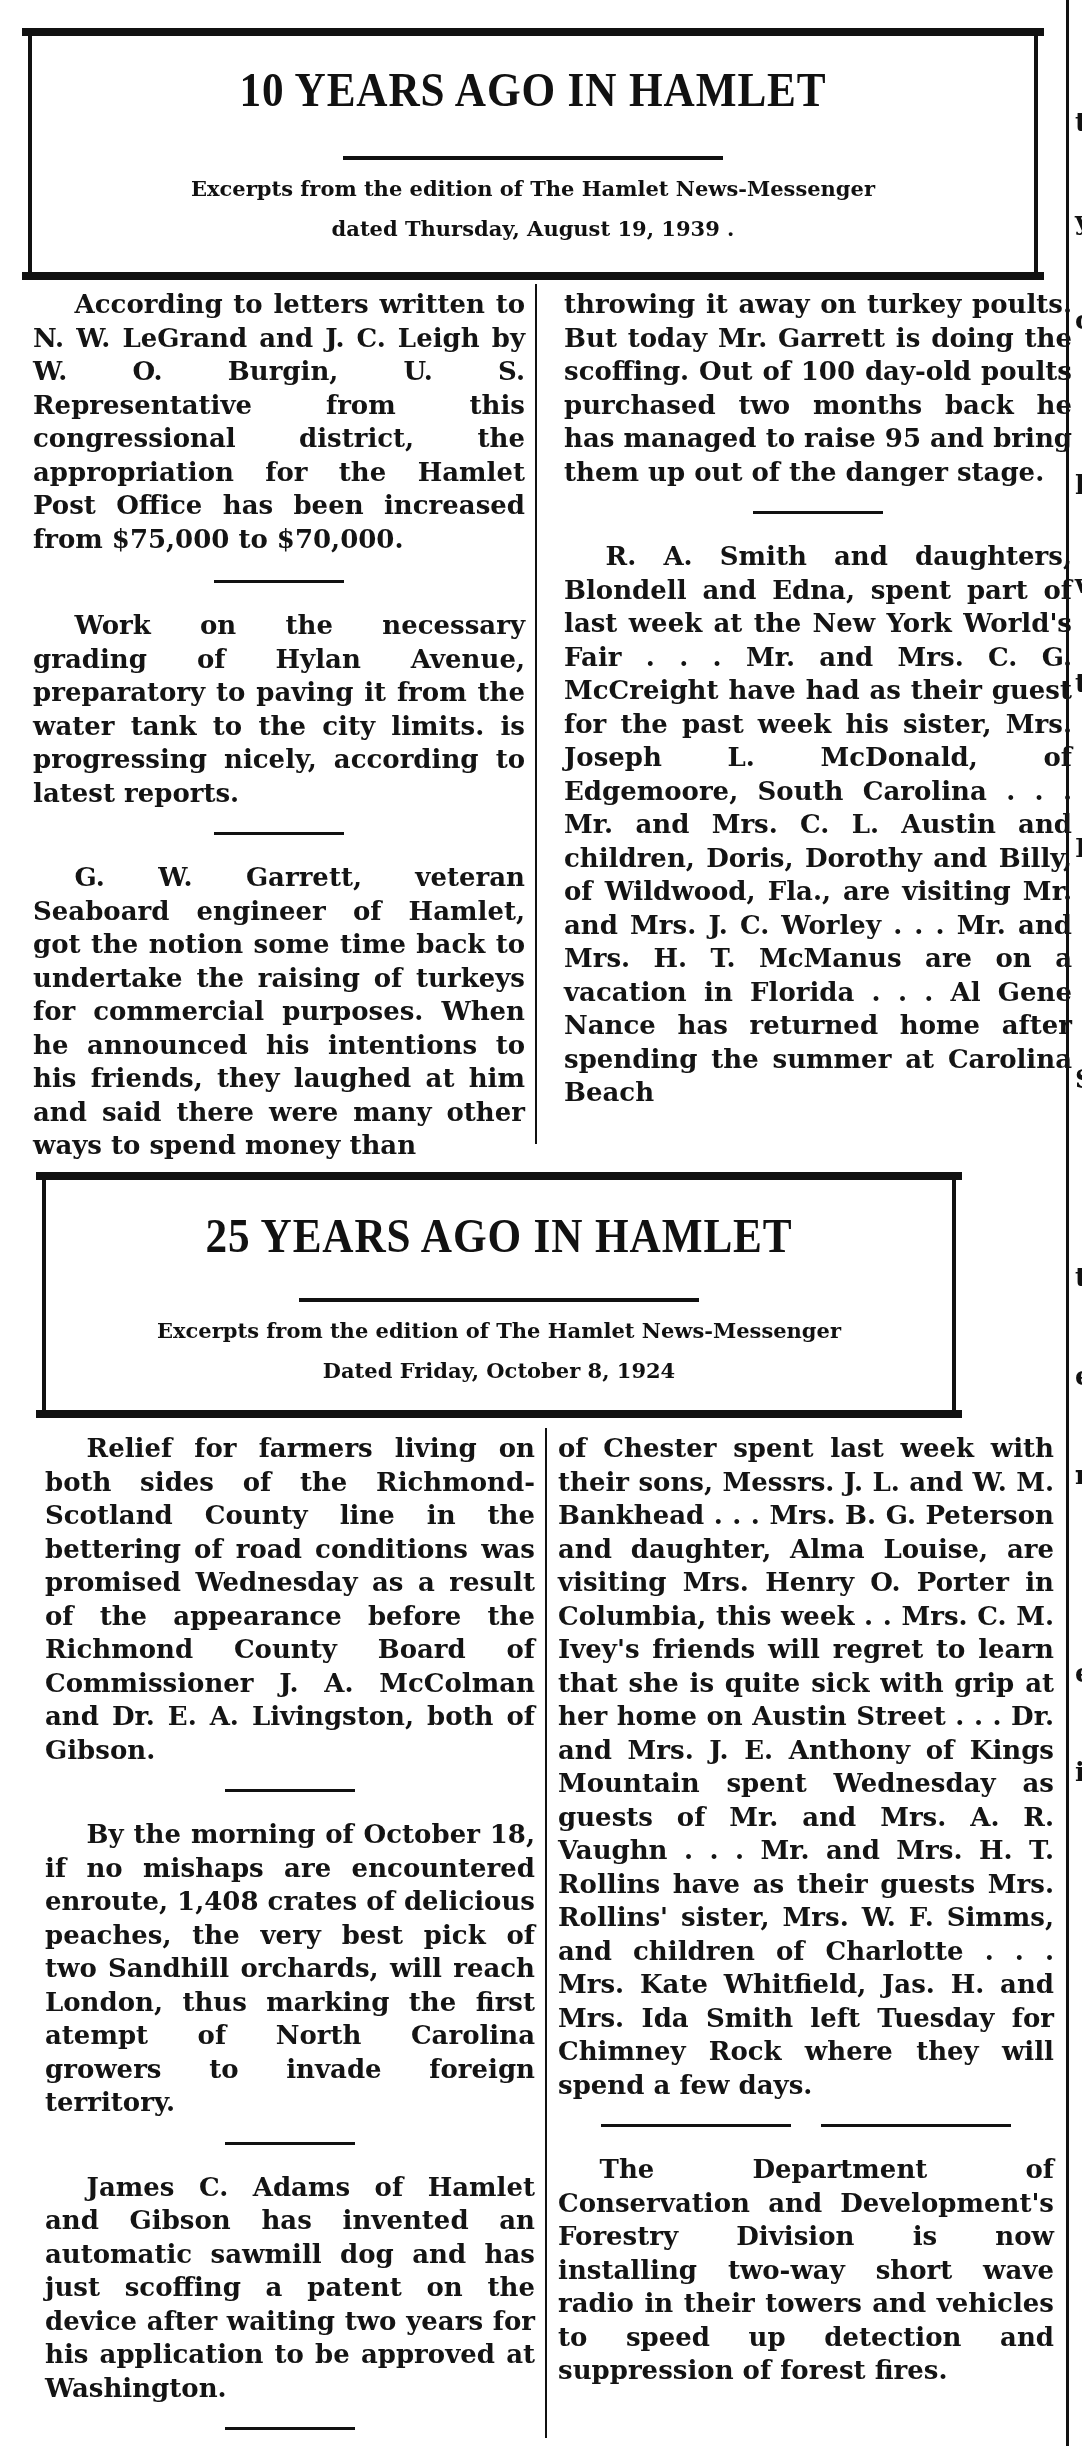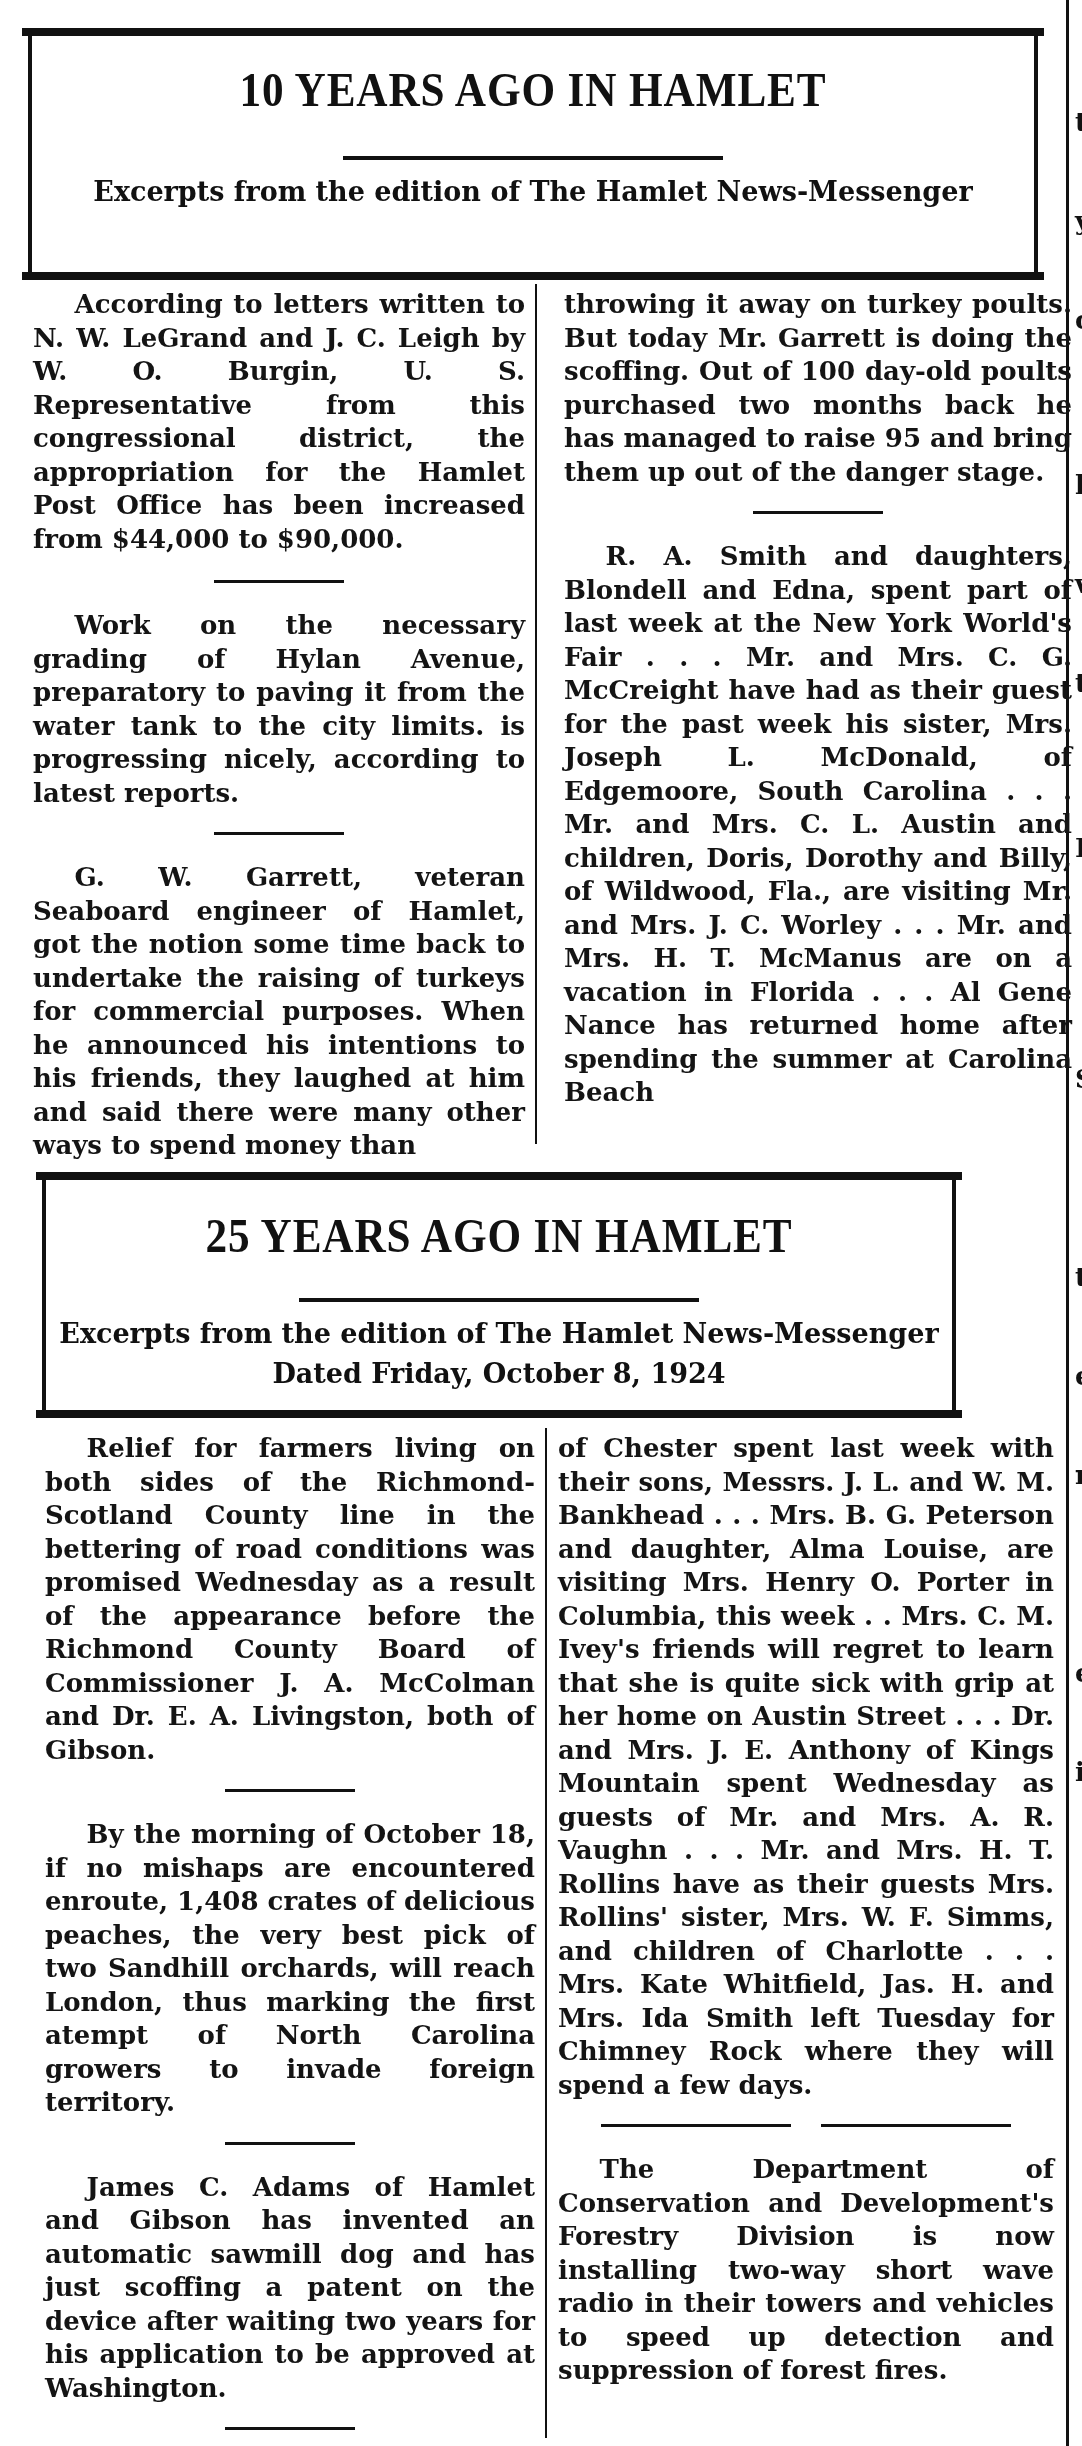--- a/index.html
+++ b/index.html
@@ -8,21 +8,21 @@
   .vrule { position:absolute; background:#111; }
   .box { position:absolute; box-sizing:border-box; border-left:4px solid #111; border-right:4px solid #111; }
   .box .topbar, .box .botbar { position:absolute; left:-10px; right:-10px; height:8px; background:#111; }
   .box .topbar { top:-8px; }
   .box .botbar { bottom:-8px; }
   .box-title { position:absolute; left:0; right:0; text-align:center;
     font-family:"Liberation Serif", "DejaVu Serif", serif; font-weight:bold;
     font-size:48px; letter-spacing:1px; transform:scaleX(0.9); }
   .box-rule { position:absolute; height:4px; background:#111; left:50%; transform:translateX(-50%); }
   .box-sub { position:absolute; left:0; right:0; text-align:center;
-    font-family:"DejaVu Serif", serif; font-weight:bold; font-size:27px; letter-spacing:0px; }
+    font-family:"DejaVu Serif", serif; font-weight:bold; font-size:21px; letter-spacing:0px; }
   .col { position:absolute; font-family:"DejaVu Serif", serif; font-weight:bold;
     font-size:26px; line-height:33.5px; text-align:justify; color:#141414; }
   .col p { margin:0; text-indent:0; hyphens:manual; }
   .col p.ind { text-indent:1.6em; }
   .sep { display:block; height:3px; background:#111; width:130px; margin:22px auto 26px auto; }
   .sep.double { background:none; width:auto; display:flex; justify-content:center; gap:30px; height:3px; }
   .sep.double span { display:block; width:190px; height:3px; background:#111; }
   .edge-col { position:absolute; left:1075px; font-family:"DejaVu Serif", serif; font-weight:bold; font-size:26px; line-height:33px; color:#111; white-space:pre; }
 </style>
 </head>
@@ -30,27 +30,28 @@
 
 <div class="page">
 
   <div class="vrule" style="left:1066px; top:0; width:3px; height:2446px;"></div>
 
   <div class="box" style="left:28px; top:36px; width:1010px; height:236px;">
     <div class="topbar"></div>
     <div class="box-title" style="top:26px;">10 YEARS AGO IN HAMLET</div>
     <div class="box-rule" style="top:120px; width:380px;"></div>
     <div class="box-sub" style="top:140px;">Excerpts from the edition of The Hamlet News-Messenger</div>
+    <div class="box-sub" style="top:180px;">dated Thursday, August 19, 1939 .</div>
     <div class="botbar"></div>
   </div>
 
   <div class="vrule" style="left:535px; top:284px; width:2px; height:860px;"></div>
 
   <div class="col" style="left:33px; top:288px; width:492px;">
-    <p class="ind">According to letters written to N. W. LeGrand and J. C. Leigh by W. O. Burgin, U. S. Representative from this congressional district, the appropriation for the Hamlet Post Office has been increased from $44,000 to $90,000.</p>
+    <p class="ind">According to letters written to N. W. LeGrand and J. C. Leigh by W. O. Burgin, U. S. Representative from this congressional district, the appropriation for the Hamlet Post Office has been increased from $75,000 to $70,000.</p>
     <span class="sep" style="margin-top:24px;"></span>
     <p class="ind">Work on the necessary grading of Hylan Avenue, preparatory to paving it from the water tank to the city limits. is progressing nicely, according to latest reports.</p>
     <span class="sep"></span>
     <p class="ind">G. W. Garrett, veteran Seaboard engineer of Hamlet, got the notion some time back to undertake the raising of turkeys for commercial purposes. When he announced his intentions to his friends, they laughed at him and said there were many other ways to spend money than</p>
   </div>
 
   <div class="col" style="left:564px; top:288px; width:508px;">
     <p>throwing it away on turkey poults. But today Mr. Garrett is doing the scoffing. Out of 100 day-old poults purchased two months back he has managed to raise 95 and bring them up out of the danger stage.</p>
     <span class="sep"></span>
     <p class="ind">R. A. Smith and daughters, Blondell and Edna, spent part of last week at the New York World's Fair . . . Mr. and Mrs. C. G. McCreight have had as their guest for the past week his sister, Mrs. Joseph L. McDonald, of Edgemoore, South Carolina . . . Mr. and Mrs. C. L. Austin and children, Doris, Dorothy and Billy, of Wildwood, Fla., are visiting Mr. and Mrs. J. C. Worley . . . Mr. and Mrs. H. T. McManus are on a vacation in Florida . . . Al Gene Nance has returned home after spending the summer at Carolina Beach</p>

